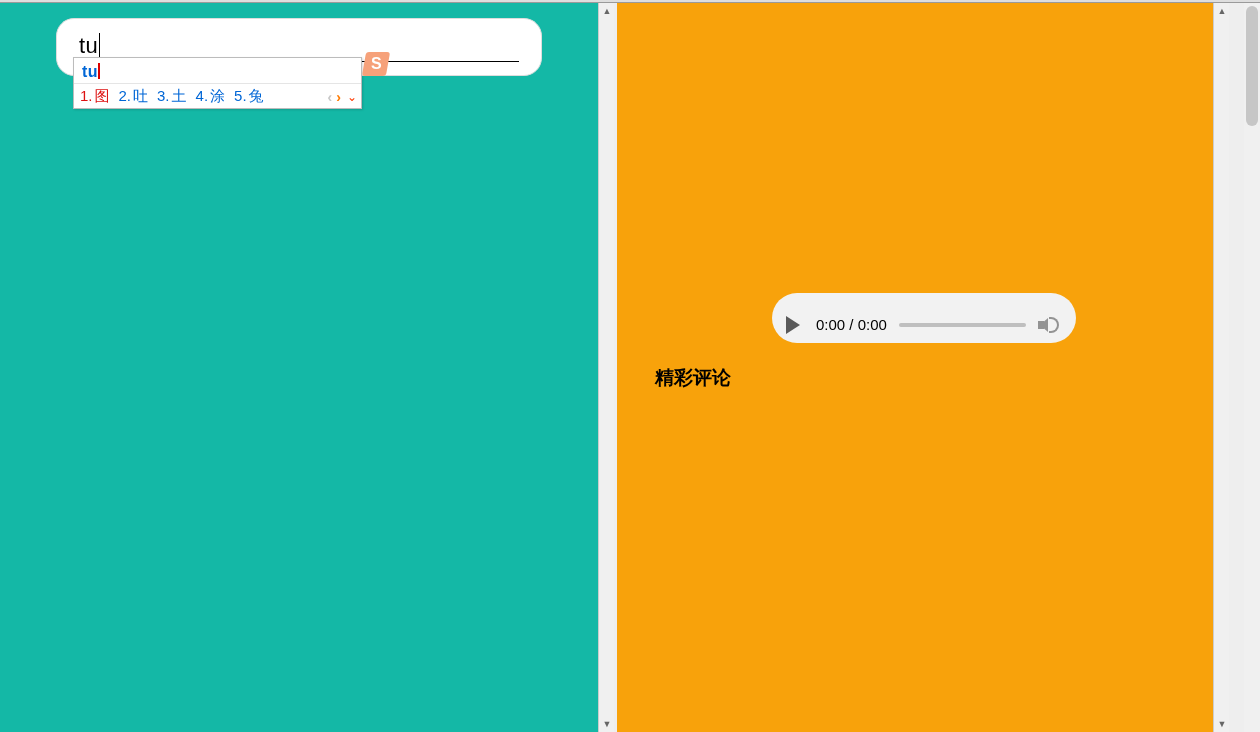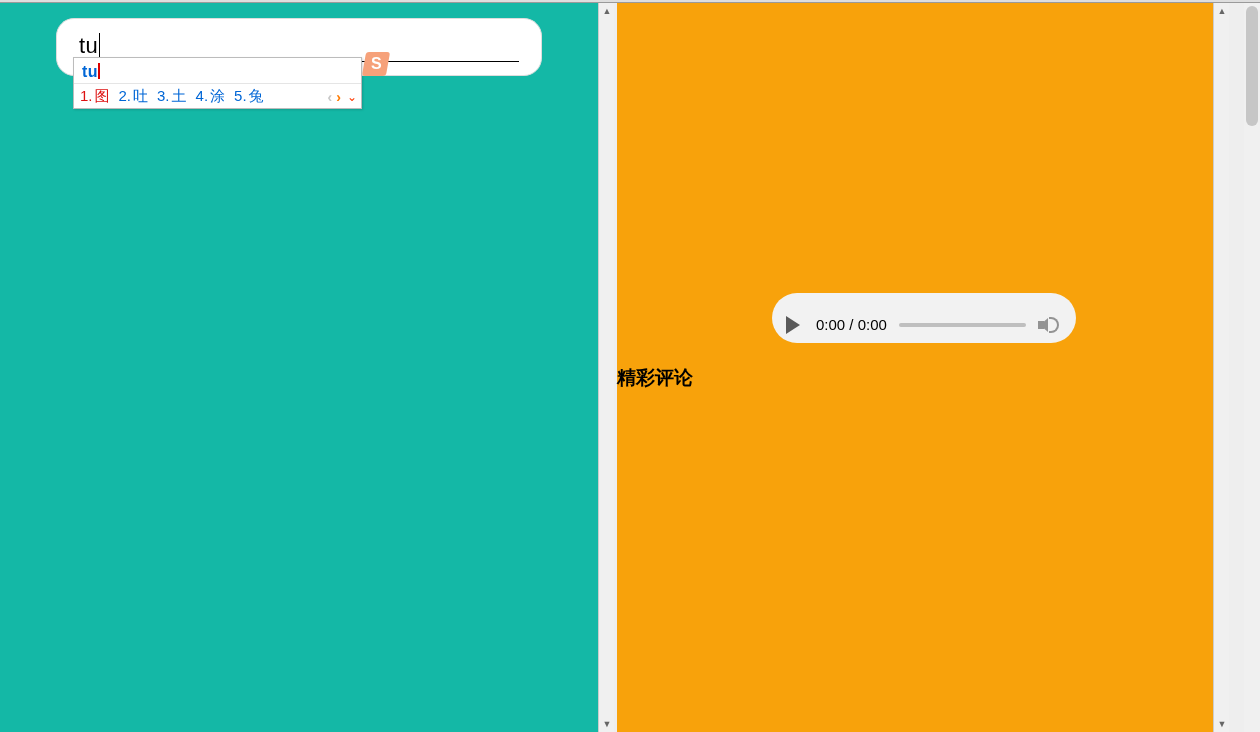--- a/index.html
+++ b/index.html
@@ -152,21 +152,21 @@
     position: absolute; left: 2px; top: 3px; width: 0; height: 0;
     border-right: 8px solid #939393;
     border-top: 7px solid transparent; border-bottom: 7px solid transparent;
   }
   .vol-wave {
     position: absolute; left: 11px; top: 2px; width: 10px; height: 16px;
     border: 2px solid #939393; border-left: none; border-radius: 0 14px 14px 0;
   }
 
   .heading {
-    position: absolute; top: 362px; left: 0px; font-size: 19px; font-weight: bold; color: #000;
+    position: absolute; top: 362px; left: 0px; font-size: 19px; font-weight: bold; color: #000; padding-left: 38px;
   }
 </style>
 </head>
 <body>
 
 <div class="topbar"></div>
 
 <div class="wrap">
 
   <div class="pane-left">

